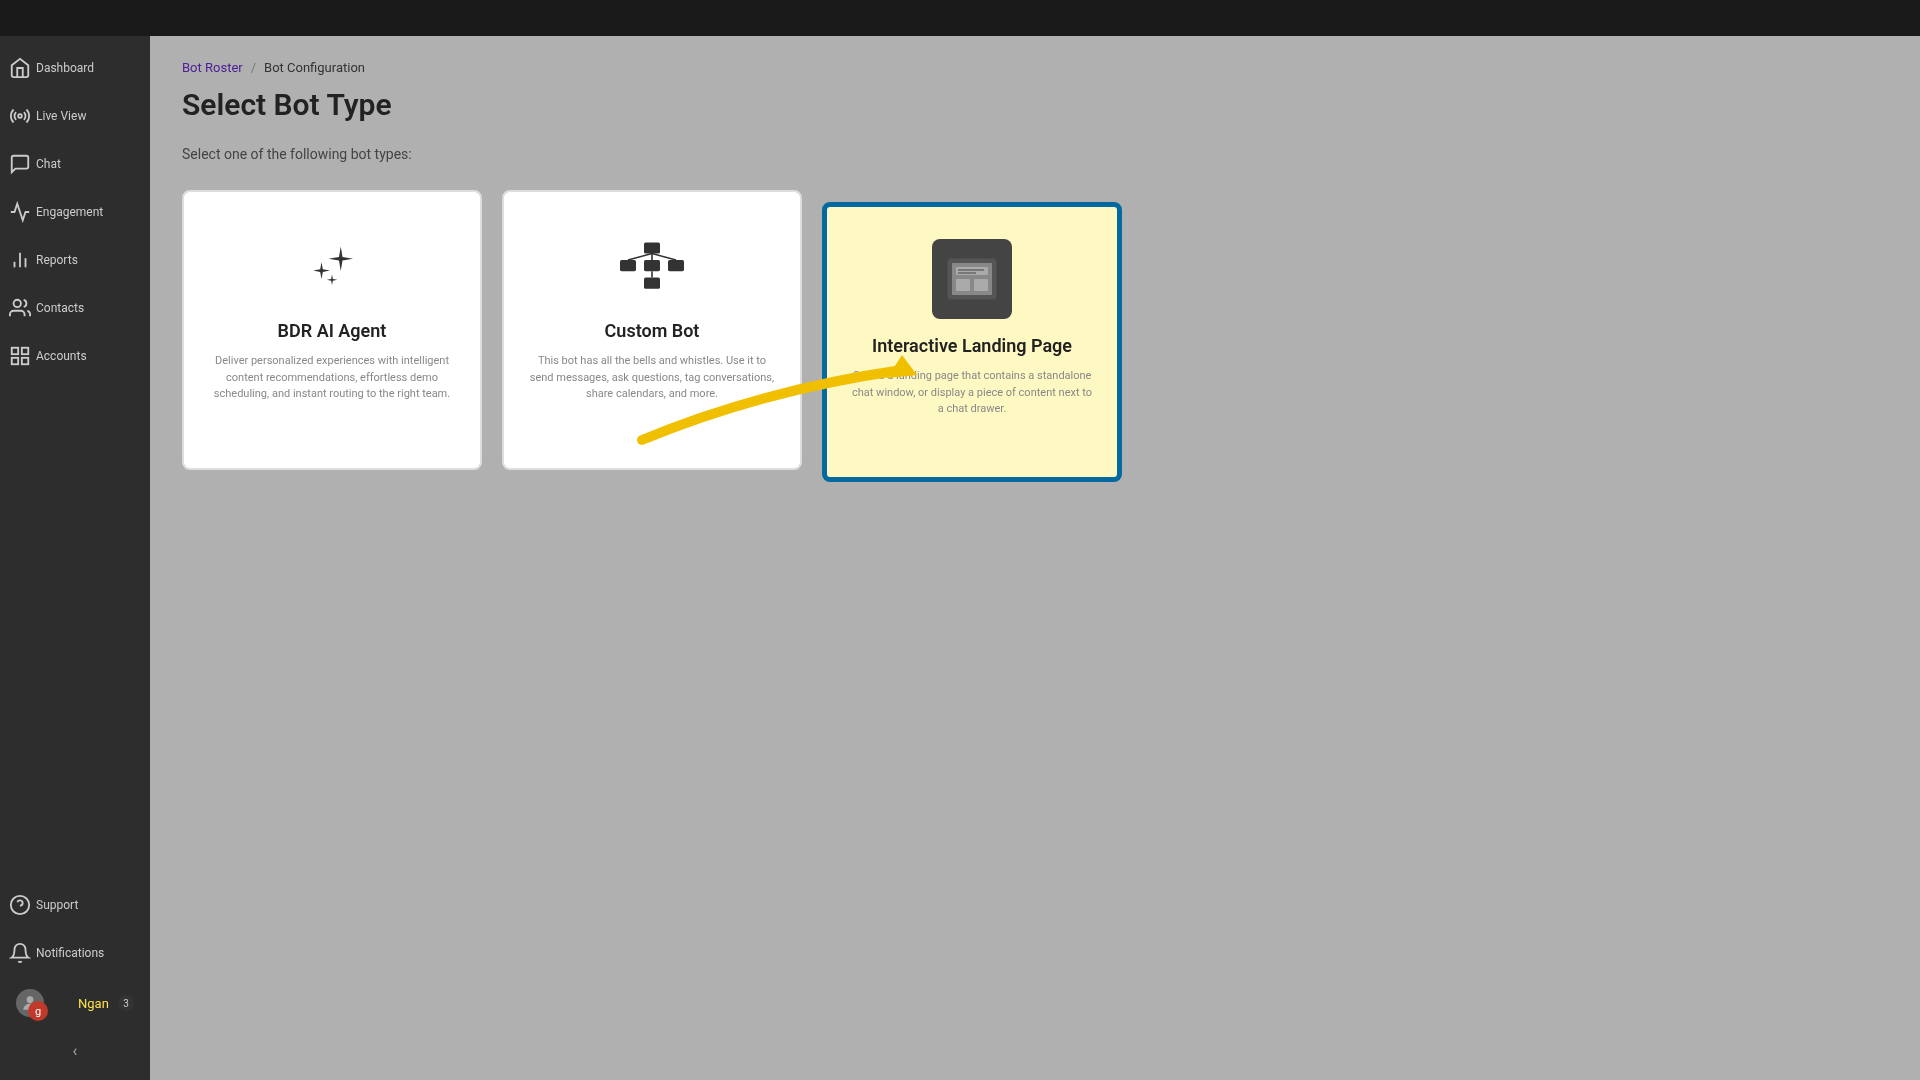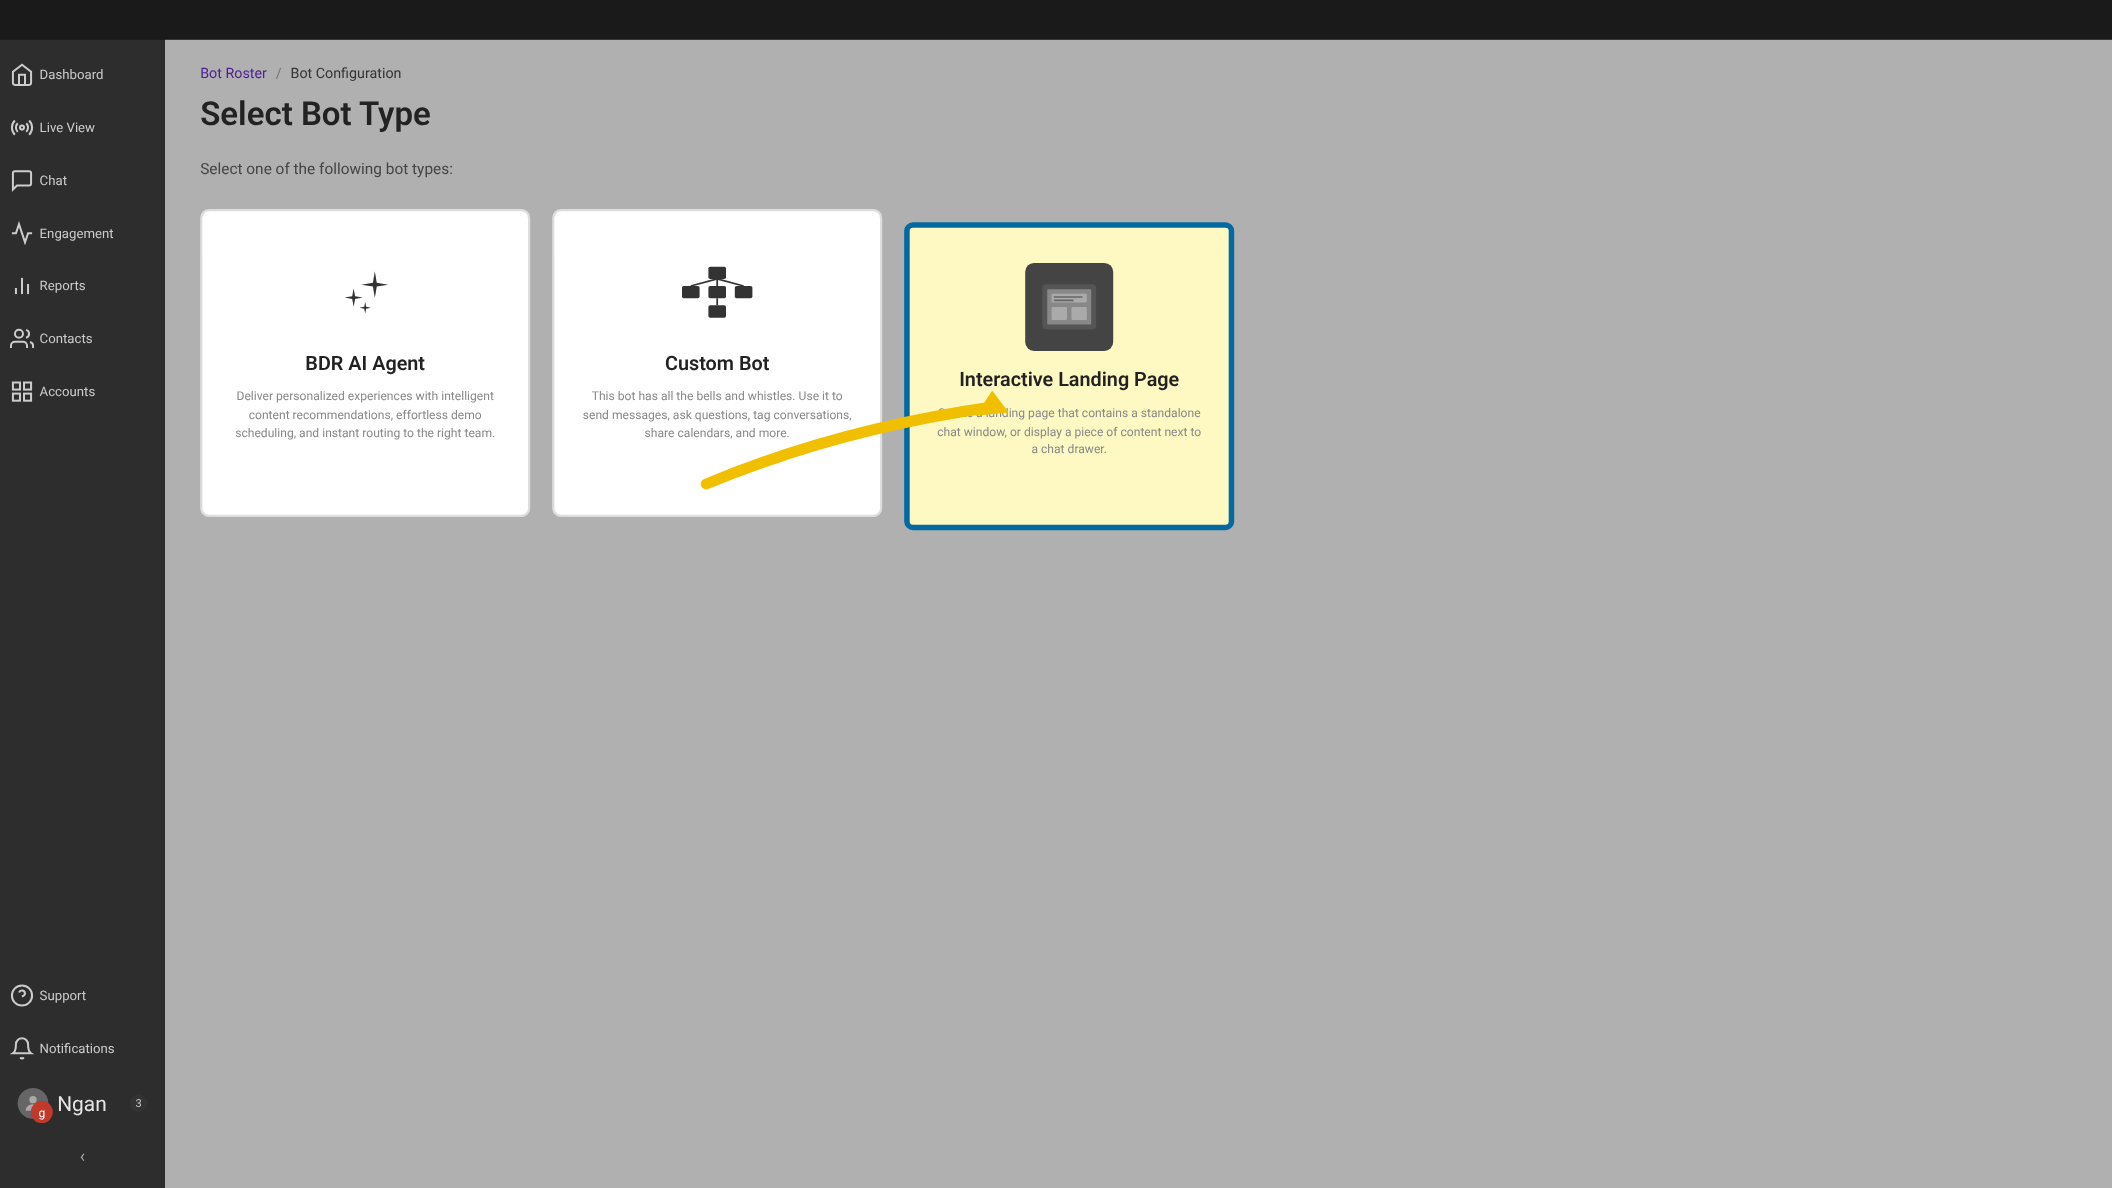--- a/index.html
+++ b/index.html
@@ -320,21 +320,21 @@
       <div class="sidebar-item" style="flex-direction:row; gap:8px; padding:12px 16px;">
         <div class="avatar-wrapper">
           <div class="avatar-circle">
             <svg width="20" height="20" viewBox="0 0 24 24" fill="#aaa">
                 <circle cx="12" cy="8" r="4"></circle>
                 <path d="M4 20c0-4 3.6-7 8-7s8 3 8 7"></path>
               </svg>
           </div>
           <div class="avatar-g">g</div>
         </div>
-        <span class="label" style="font-size:19px; color:#e5e5e5;">Ngan</span>
+        <span class="label" style="font-size:13px; color:#fde047;margin-left:26px;">Ngan</span>
         <div class="badge" style="position:relative; top:auto; right:auto; margin-left:auto;">3</div>
       </div>
 
       <div class="collapse-btn">
         <span>‹</span>
       </div>
     </div>
   </div>
 
   <div class="main-content">

